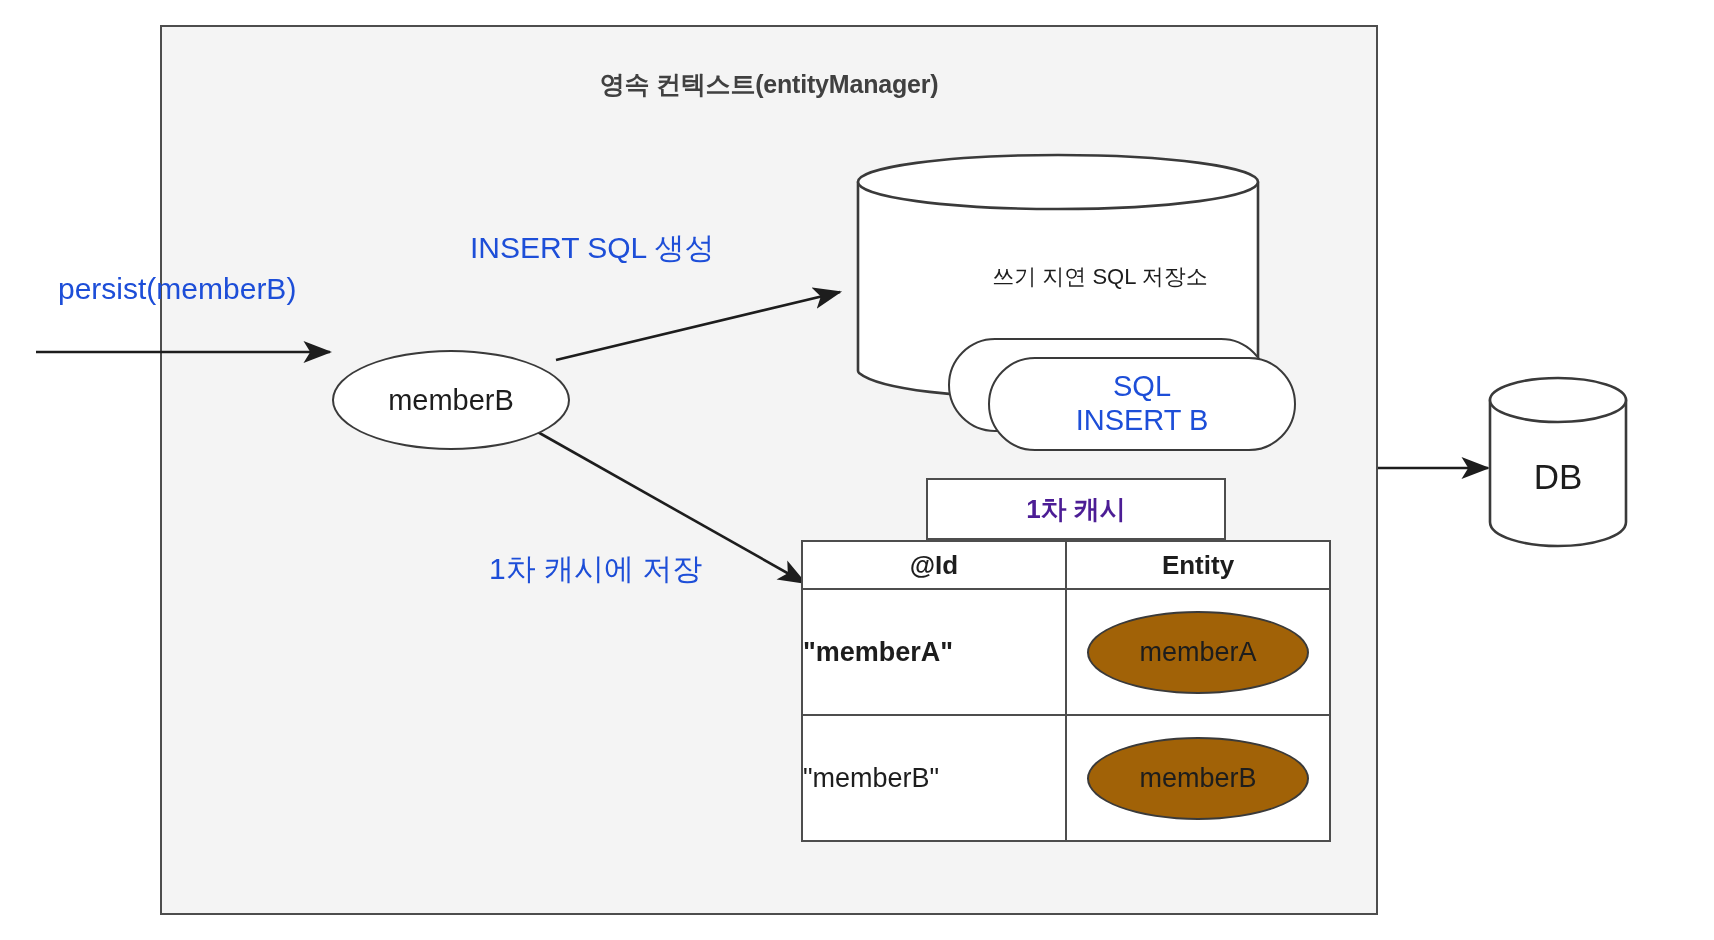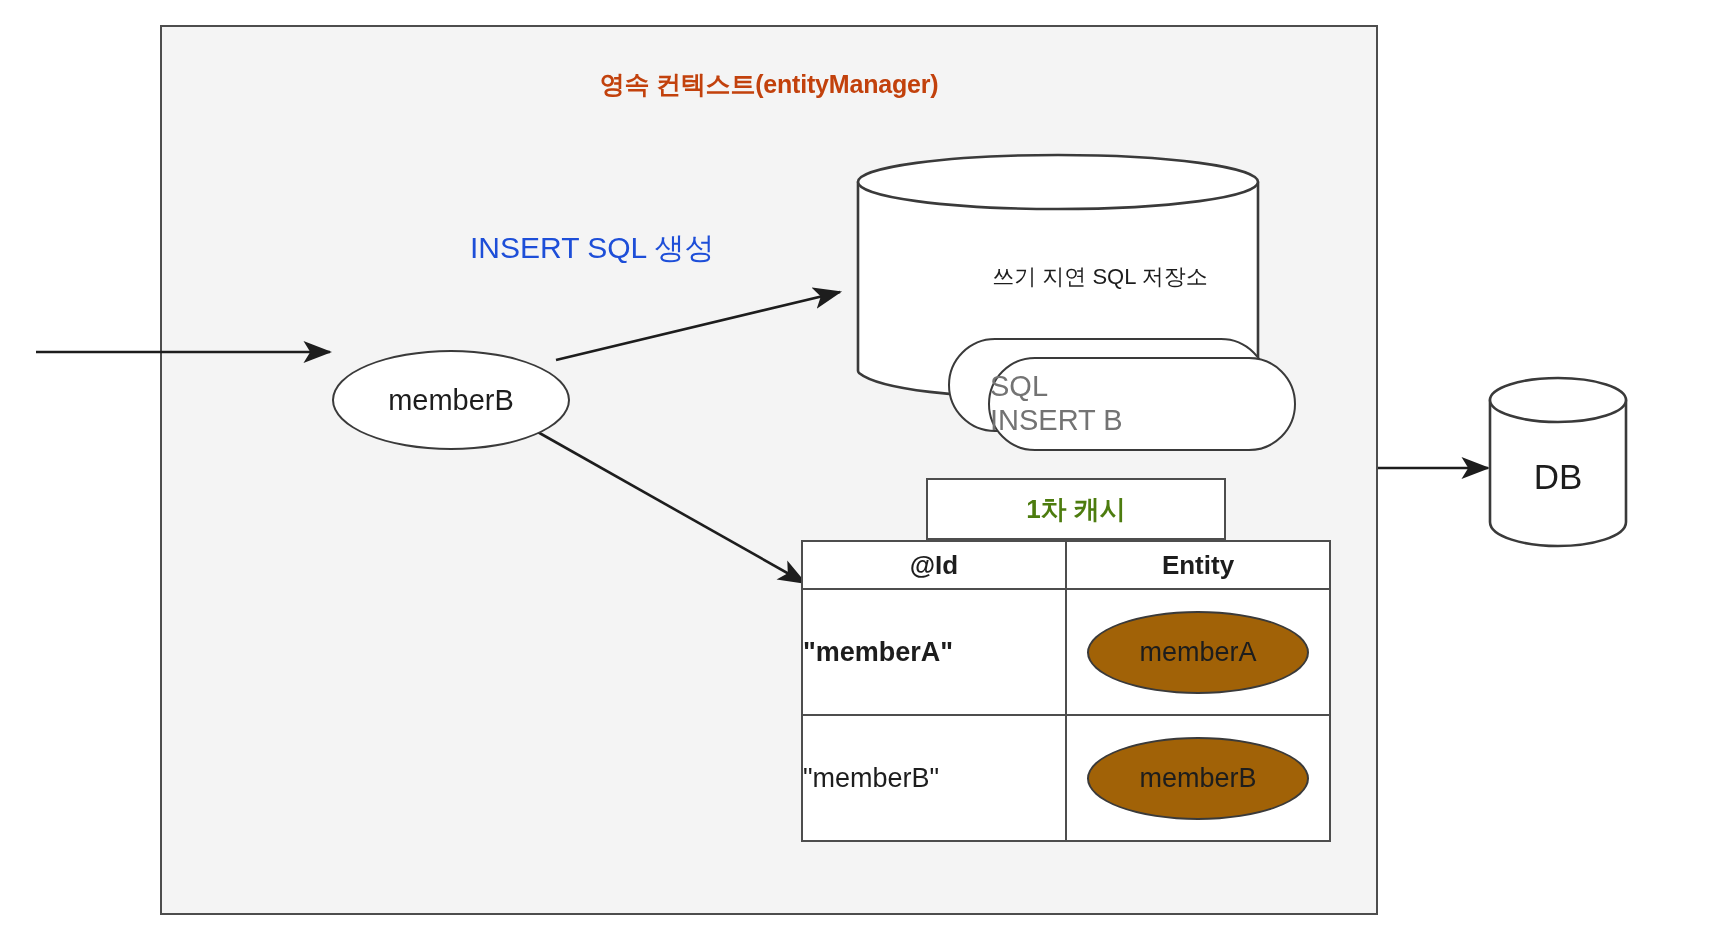--- a/index.html
+++ b/index.html
@@ -30,21 +30,21 @@
     box-sizing: border-box;
   }
   .pc-title {
     position: absolute;
     left: 160px;
     top: 68px;
     width: 1218px;
     text-align: center;
     font-size: 25px;
     font-weight: bold;
-    color: #c2410c;
+    color: #404040;
     letter-spacing: -0.2px;
   }
 
   
   .lbl {
     position: absolute;
     color: #1d4ed8;
     white-space: nowrap;
   }
   .lbl-persist {
@@ -108,43 +108,43 @@
     width: 320px;
     height: 94px;
   }
   .sqlbox-front {
     left: 988px;
     top: 357px;
     width: 308px;
     height: 94px;
     display: flex;
     flex-direction: column;
-    align-items: flex-start;
+    align-items: center;
     justify-content: center;
     line-height: 1.16;
     font-size: 29px;
-    color: #737373;
+    color: #1d4ed8;
   }
 
   
   .cache-title {
     position: absolute;
     left: 926px;
     top: 478px;
     width: 300px;
     height: 62px;
     background: #ffffff;
     border: 2.4px solid #4d4d4d;
     box-sizing: border-box;
     display: flex;
     align-items: center;
     justify-content: center;
     font-size: 26px;
     font-weight: bold;
-    color: #4d7c0f;
+    color: #4c1d95;
   }
   .cache-table {
     position: absolute;
     left: 801px;
     top: 540px;
     width: 530px;
     border-collapse: collapse;
     background: #ffffff;
     table-layout: fixed;
   }
@@ -229,21 +229,23 @@
       <path d="M858,182 L858,370 A4,4 0 0 0 859,373 C880,390 960,398 1058,398 C1156,398 1236,390 1257,373 A4,4 0 0 0 1258,370 L1258,182 Z" fill="#ffffff" stroke="#3a3a3a" stroke-width="2.6" stroke-linejoin="round"></path>
       <ellipse cx="1058" cy="182" rx="200" ry="27" fill="#ffffff" stroke="#3a3a3a" stroke-width="2.6"></ellipse>
     </g>
 
     <g>
       <path d="M1490,400 L1490,522 C1490,537 1525,546 1558,546 C1591,546 1626,537 1626,522 L1626,400 Z" fill="#ffffff" stroke="#3a3a3a" stroke-width="2.6" stroke-linejoin="round"></path>
       <ellipse cx="1558" cy="400" rx="68" ry="22" fill="#ffffff" stroke="#3a3a3a" stroke-width="2.6"></ellipse>
     </g>
   </svg>
 
+  <div class="lbl lbl-persist">persist(memberB)</div>
   <div class="lbl lbl-insert-sql">INSERT SQL 생성</div>
+  <div class="lbl lbl-cache-save">1차 캐시에 저장</div>
 
   <div class="ellipse ellipse-memberB-main">memberB</div>
 
   <div class="cyl-store-label">쓰기 지연 SQL 저장소</div>
 
   <div class="sqlbox sqlbox-back"></div>
   <div class="sqlbox sqlbox-front">
     <span>SQL</span>
     <span>INSERT B</span>
   </div>

